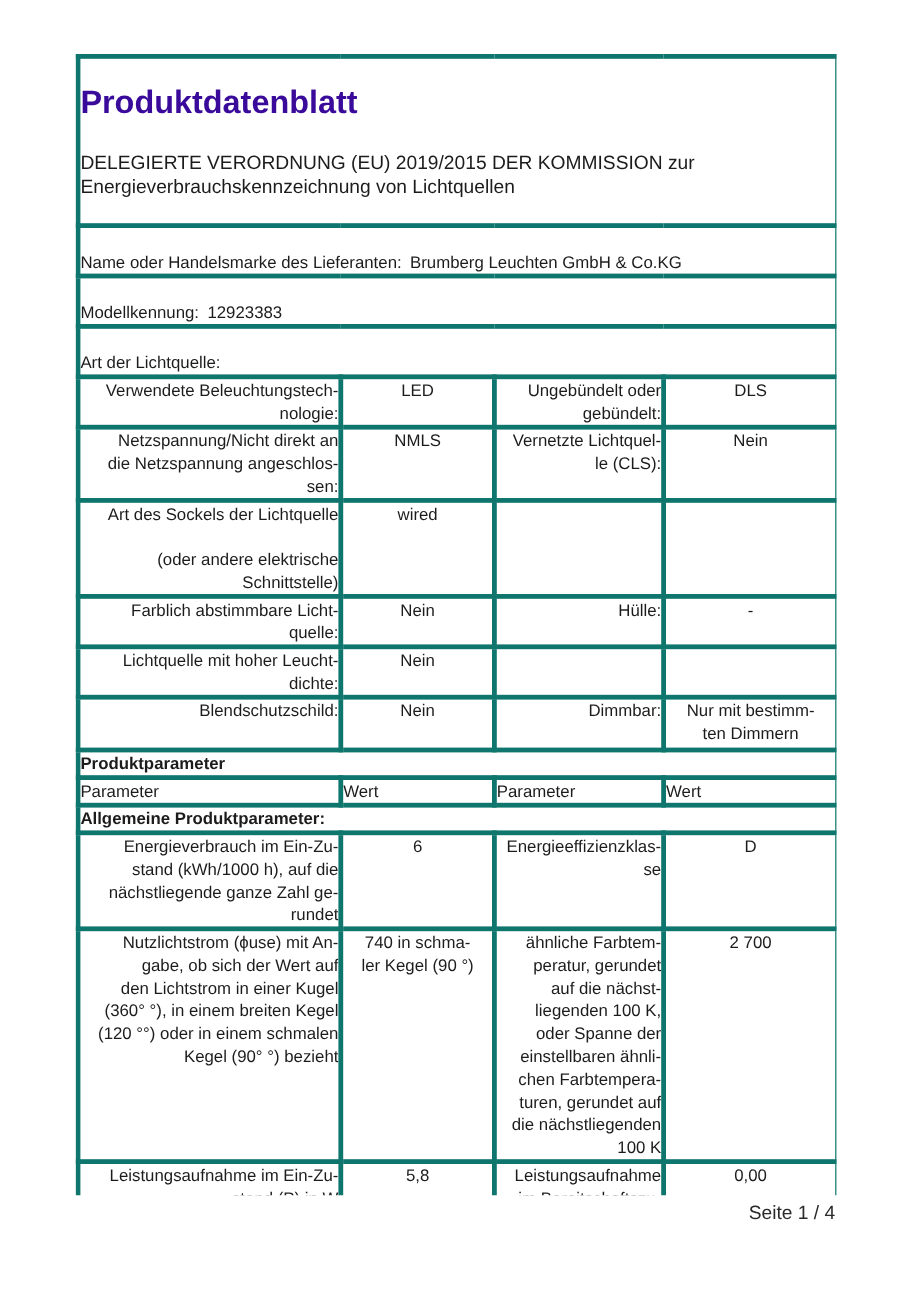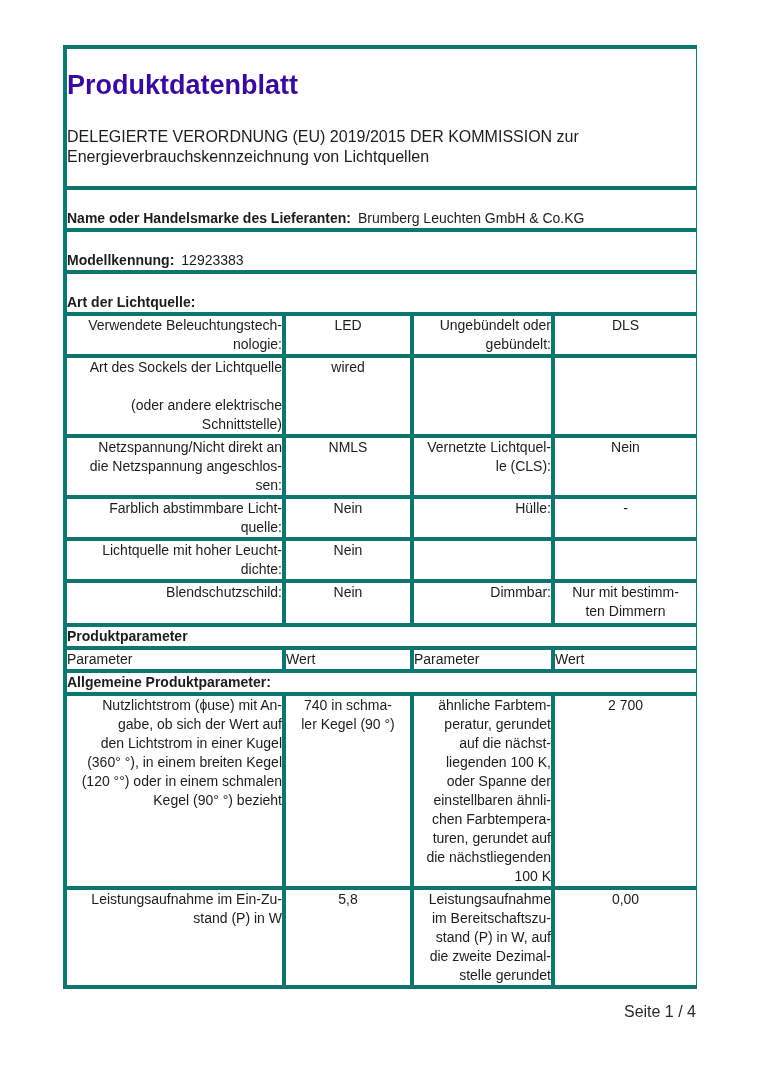--- a/index.html
+++ b/index.html
@@ -40,21 +40,21 @@
     line-height: 34px;
     margin-bottom: 6px;
     white-space: normal;
   }
   .reg { font-size: 16px; line-height: 20px; }
   td.labelrow {
     vertical-align: middle;
     padding: 0 9px;
     white-space: normal;
   }
-  .b { font-weight: bold; margin-top: 36px; }
+  .b { font-weight: normal; margin-top: 36px; }
   .lv { margin-left: 7px; }
   td.p { text-align: right; padding: 2px 7px 2px 9px; margin-left: 42px; }
   td.v { text-align: center; padding: 2px 2px; }
   td.sec {
     text-align: left;
     font-weight: bold;
     vertical-align: middle;
     white-space: normal;
   }
   td.hd { vertical-align: middle; padding: 0 8px; white-space: normal; }
@@ -123,37 +123,37 @@
 
     <tr class="h42">
       <td class="p">Verwendete Beleuchtungstech-
 nologie:</td>
       <td class="v">LED</td>
       <td class="p">Ungebündelt oder
 gebündelt:</td>
       <td class="v">DLS</td>
     </tr>
     <tr class="h60">
-      <td class="p">Art des Sockels der Lichtquelle
-
-(oder andere elektrische
-Schnittstelle)</td>
-      <td class="v">wired</td>
-      <td class="p"></td>
-      <td class="v"></td>
-    </tr>
-    <tr class="h60">
       <td class="p">Netzspannung/Nicht direkt an
 die Netzspannung angeschlos-
 sen:</td>
       <td class="v">NMLS</td>
       <td class="p">Vernetzte Lichtquel-
 le (CLS):</td>
       <td class="v">Nein</td>
     </tr>
+    <tr class="h60">
+      <td class="p">Art des Sockels der Lichtquelle
+
+(oder andere elektrische
+Schnittstelle)</td>
+      <td class="v">wired</td>
+      <td class="p"></td>
+      <td class="v"></td>
+    </tr>
     <tr class="h39">
       <td class="p">Farblich abstimmbare Licht-
 quelle:</td>
       <td class="v">Nein</td>
       <td class="p">Hülle:</td>
       <td class="v">-</td>
     </tr>
     <tr class="h38">
       <td class="p">Lichtquelle mit hoher Leucht-
 dichte:</td>
@@ -177,20 +177,30 @@
       <td class="hd">Parameter</td>
       <td class="hd">Wert</td>
       <td class="hd">Parameter</td>
       <td class="hd">Wert</td>
     </tr>
 
     <tr class="h22">
       <td class="sec" colspan="4">Allgemeine Produktparameter:</td>
     </tr>
 
+    <tr class="h77">
+      <td class="p">Energieverbrauch im Ein-Zu-
+stand (kWh/1000 h), auf die
+nächstliegende ganze Zahl ge-
+rundet</td>
+      <td class="v">6</td>
+      <td class="p">Energieeffizienzklas-
+se</td>
+      <td class="v">D</td>
+    </tr>
     <tr class="h187">
       <td class="p">Nutzlichtstrom (ϕuse) mit An-
 gabe, ob sich der Wert auf
 den Lichtstrom in einer Kugel
 (360° °), in einem breiten Kegel
 (120 °°) oder in einem schmalen
 Kegel (90° °) bezieht</td>
       <td class="v">740 in schma-
 ler Kegel (90 °)</td>
       <td class="p">ähnliche Farbtem-

